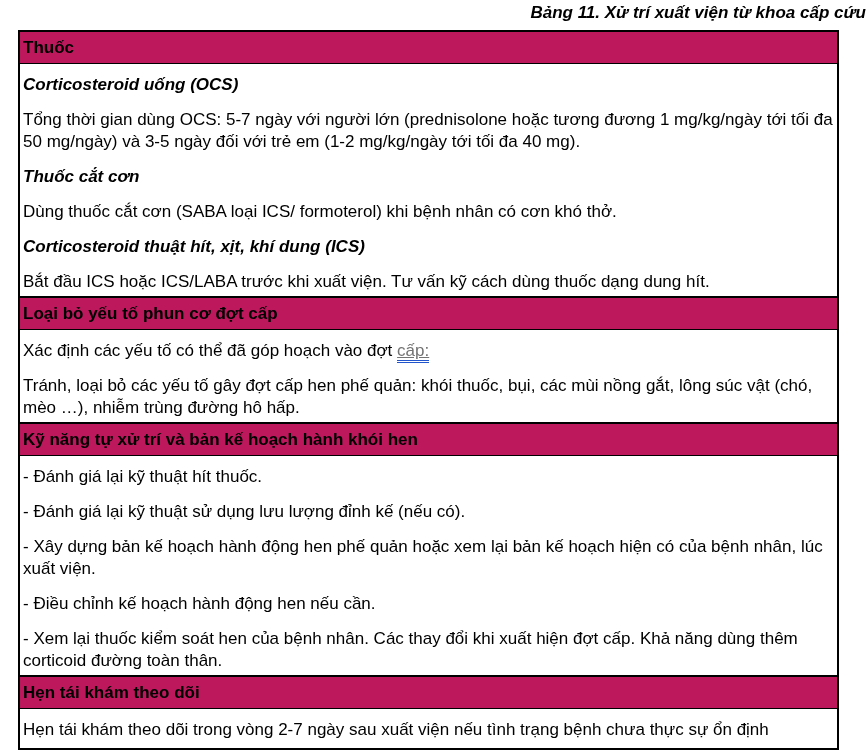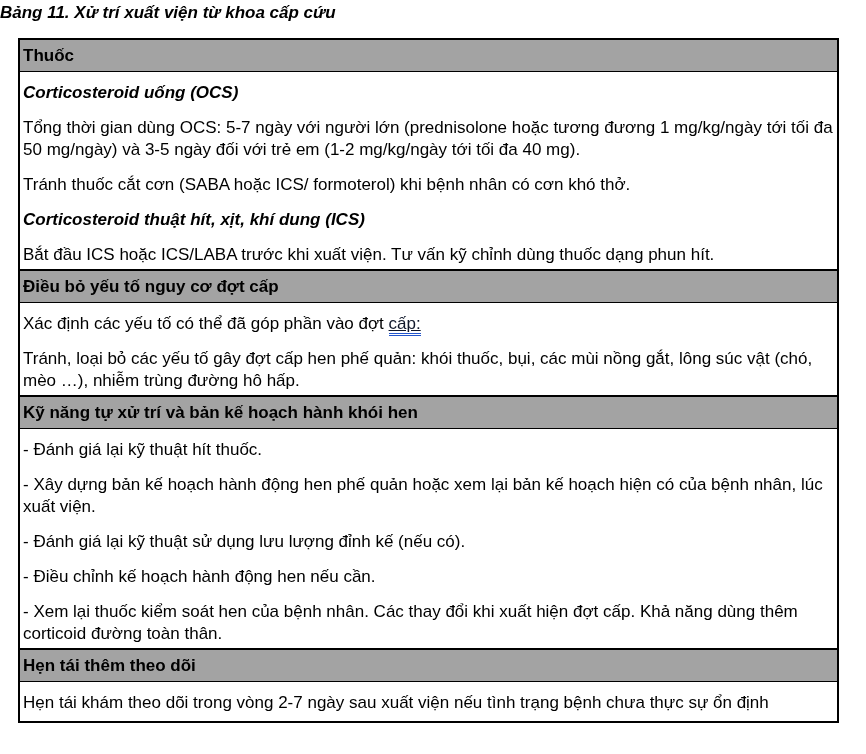--- a/index.html
+++ b/index.html
@@ -5,92 +5,93 @@
   * { margin: 0; padding: 0; box-sizing: border-box; }
   html, body { background: #ffffff; }
   body {
     width: 866px; height: 754px;
     font-family: "Liberation Sans", "DejaVu Sans", sans-serif;
     color: #000;
     overflow: hidden;
   }
   .page { width: 866px; height: 754px; padding-top: 3px; }
   .caption {
-    text-align: left;
+    text-align: right;
     font-size: 17px;
     font-weight: bold;
     font-style: italic;
-    margin-bottom: 15px;
+    margin-bottom: 7px;
   }
   .doc-table {
     margin-left: 18px;
     width: 821px;
     border: 2px solid #000;
     background: #fff;
   }
   .section-header {
-    background: #a3a3a3;
+    background: #be185d;
     font-weight: bold;
     font-size: 17px;
     padding: 6px 3px 6px 3px;
     border-top: 2px solid #000;
     border-bottom: 1px solid #000;
     line-height: 19px;
   }
   .section:first-child .section-header { border-top: none; }
   .row {
     font-size: 17px;
     line-height: 22px;
     padding: 10px 4px 3px 3px;
   }
   .row.subheader {
     font-weight: bold;
     font-style: italic;
   }
   .section:last-child .row { padding-bottom: 7px; }
   .cap-link {
-    color: #0f172a;
+    color: #737373;
     text-decoration: underline;
     border-bottom: 3px double #2255cc;
     cursor: pointer;
   }
 </style>
 </head>
 <body>
 
 <div class="page">
 
   <div class="caption">Bảng 11. Xử trí xuất viện từ khoa cấp cứu</div>
 
   <div class="doc-table">
 
     <div class="section">
       <div class="section-header">Thuốc</div>
       <div class="row subheader">Corticosteroid uống (OCS)</div>
       <div class="row">Tổng thời gian dùng OCS: 5-7 ngày với người lớn (prednisolone hoặc tương đương 1 mg/kg/ngày tới tối đa 50 mg/ngày) và 3-5 ngày đối với trẻ em (1-2 mg/kg/ngày tới tối đa 40 mg).</div>
-      <div class="row">Tránh thuốc cắt cơn (SABA hoặc ICS/ formoterol) khi bệnh nhân có cơn khó thở.</div>
+      <div class="row subheader">Thuốc cắt cơn</div>
+      <div class="row">Dùng thuốc cắt cơn (SABA loại ICS/ formoterol) khi bệnh nhân có cơn khó thở.</div>
       <div class="row subheader">Corticosteroid thuật hít, xịt, khí dung (ICS)</div>
-      <div class="row">Bắt đầu ICS hoặc ICS/LABA trước khi xuất viện. Tư vấn kỹ chỉnh dùng thuốc dạng phun hít.</div>
+      <div class="row">Bắt đầu ICS hoặc ICS/LABA trước khi xuất viện. Tư vấn kỹ cách dùng thuốc dạng dung hít.</div>
     </div>
 
     <div class="section">
-      <div class="section-header">Điều bỏ yếu tố nguy cơ đợt cấp</div>
-      <div class="row"><span>Xác định các yếu tố có thể đã góp phần vào đợt </span><a class="cap-link">cấp:</a></div>
+      <div class="section-header">Loại bỏ yếu tố phun cơ đợt cấp</div>
+      <div class="row"><span>Xác định các yếu tố có thể đã góp hoạch vào đợt </span><a class="cap-link">cấp:</a></div>
       <div class="row">Tránh, loại bỏ các yếu tố gây đợt cấp hen phế quản: khói thuốc, bụi, các mùi nồng gắt, lông súc vật (chó, mèo …), nhiễm trùng đường hô hấp.</div>
     </div>
 
     <div class="section">
       <div class="section-header">Kỹ năng tự xử trí và bản kế hoạch hành khói hen</div>
       <div class="row">- Đánh giá lại kỹ thuật hít thuốc.</div>
+      <div class="row">- Đánh giá lại kỹ thuật sử dụng lưu lượng đỉnh kế (nếu có).</div>
       <div class="row">- Xây dựng bản kế hoạch hành động hen phế quản hoặc xem lại bản kế hoạch hiện có của bệnh nhân, lúc xuất viện.</div>
-      <div class="row">- Đánh giá lại kỹ thuật sử dụng lưu lượng đỉnh kế (nếu có).</div>
       <div class="row">- Điều chỉnh kế hoạch hành động hen nếu cần.</div>
       <div class="row">- Xem lại thuốc kiểm soát hen của bệnh nhân. Các thay đổi khi xuất hiện đợt cấp. Khả năng dùng thêm corticoid đường toàn thân.</div>
     </div>
 
     <div class="section">
-      <div class="section-header">Hẹn tái thêm theo dõi</div>
+      <div class="section-header">Hẹn tái khám theo dõi</div>
       <div class="row">Hẹn tái khám theo dõi trong vòng 2-7 ngày sau xuất viện nếu tình trạng bệnh chưa thực sự ổn định</div>
     </div>
 
   </div>
 
 </div>
 
 </body></html>

